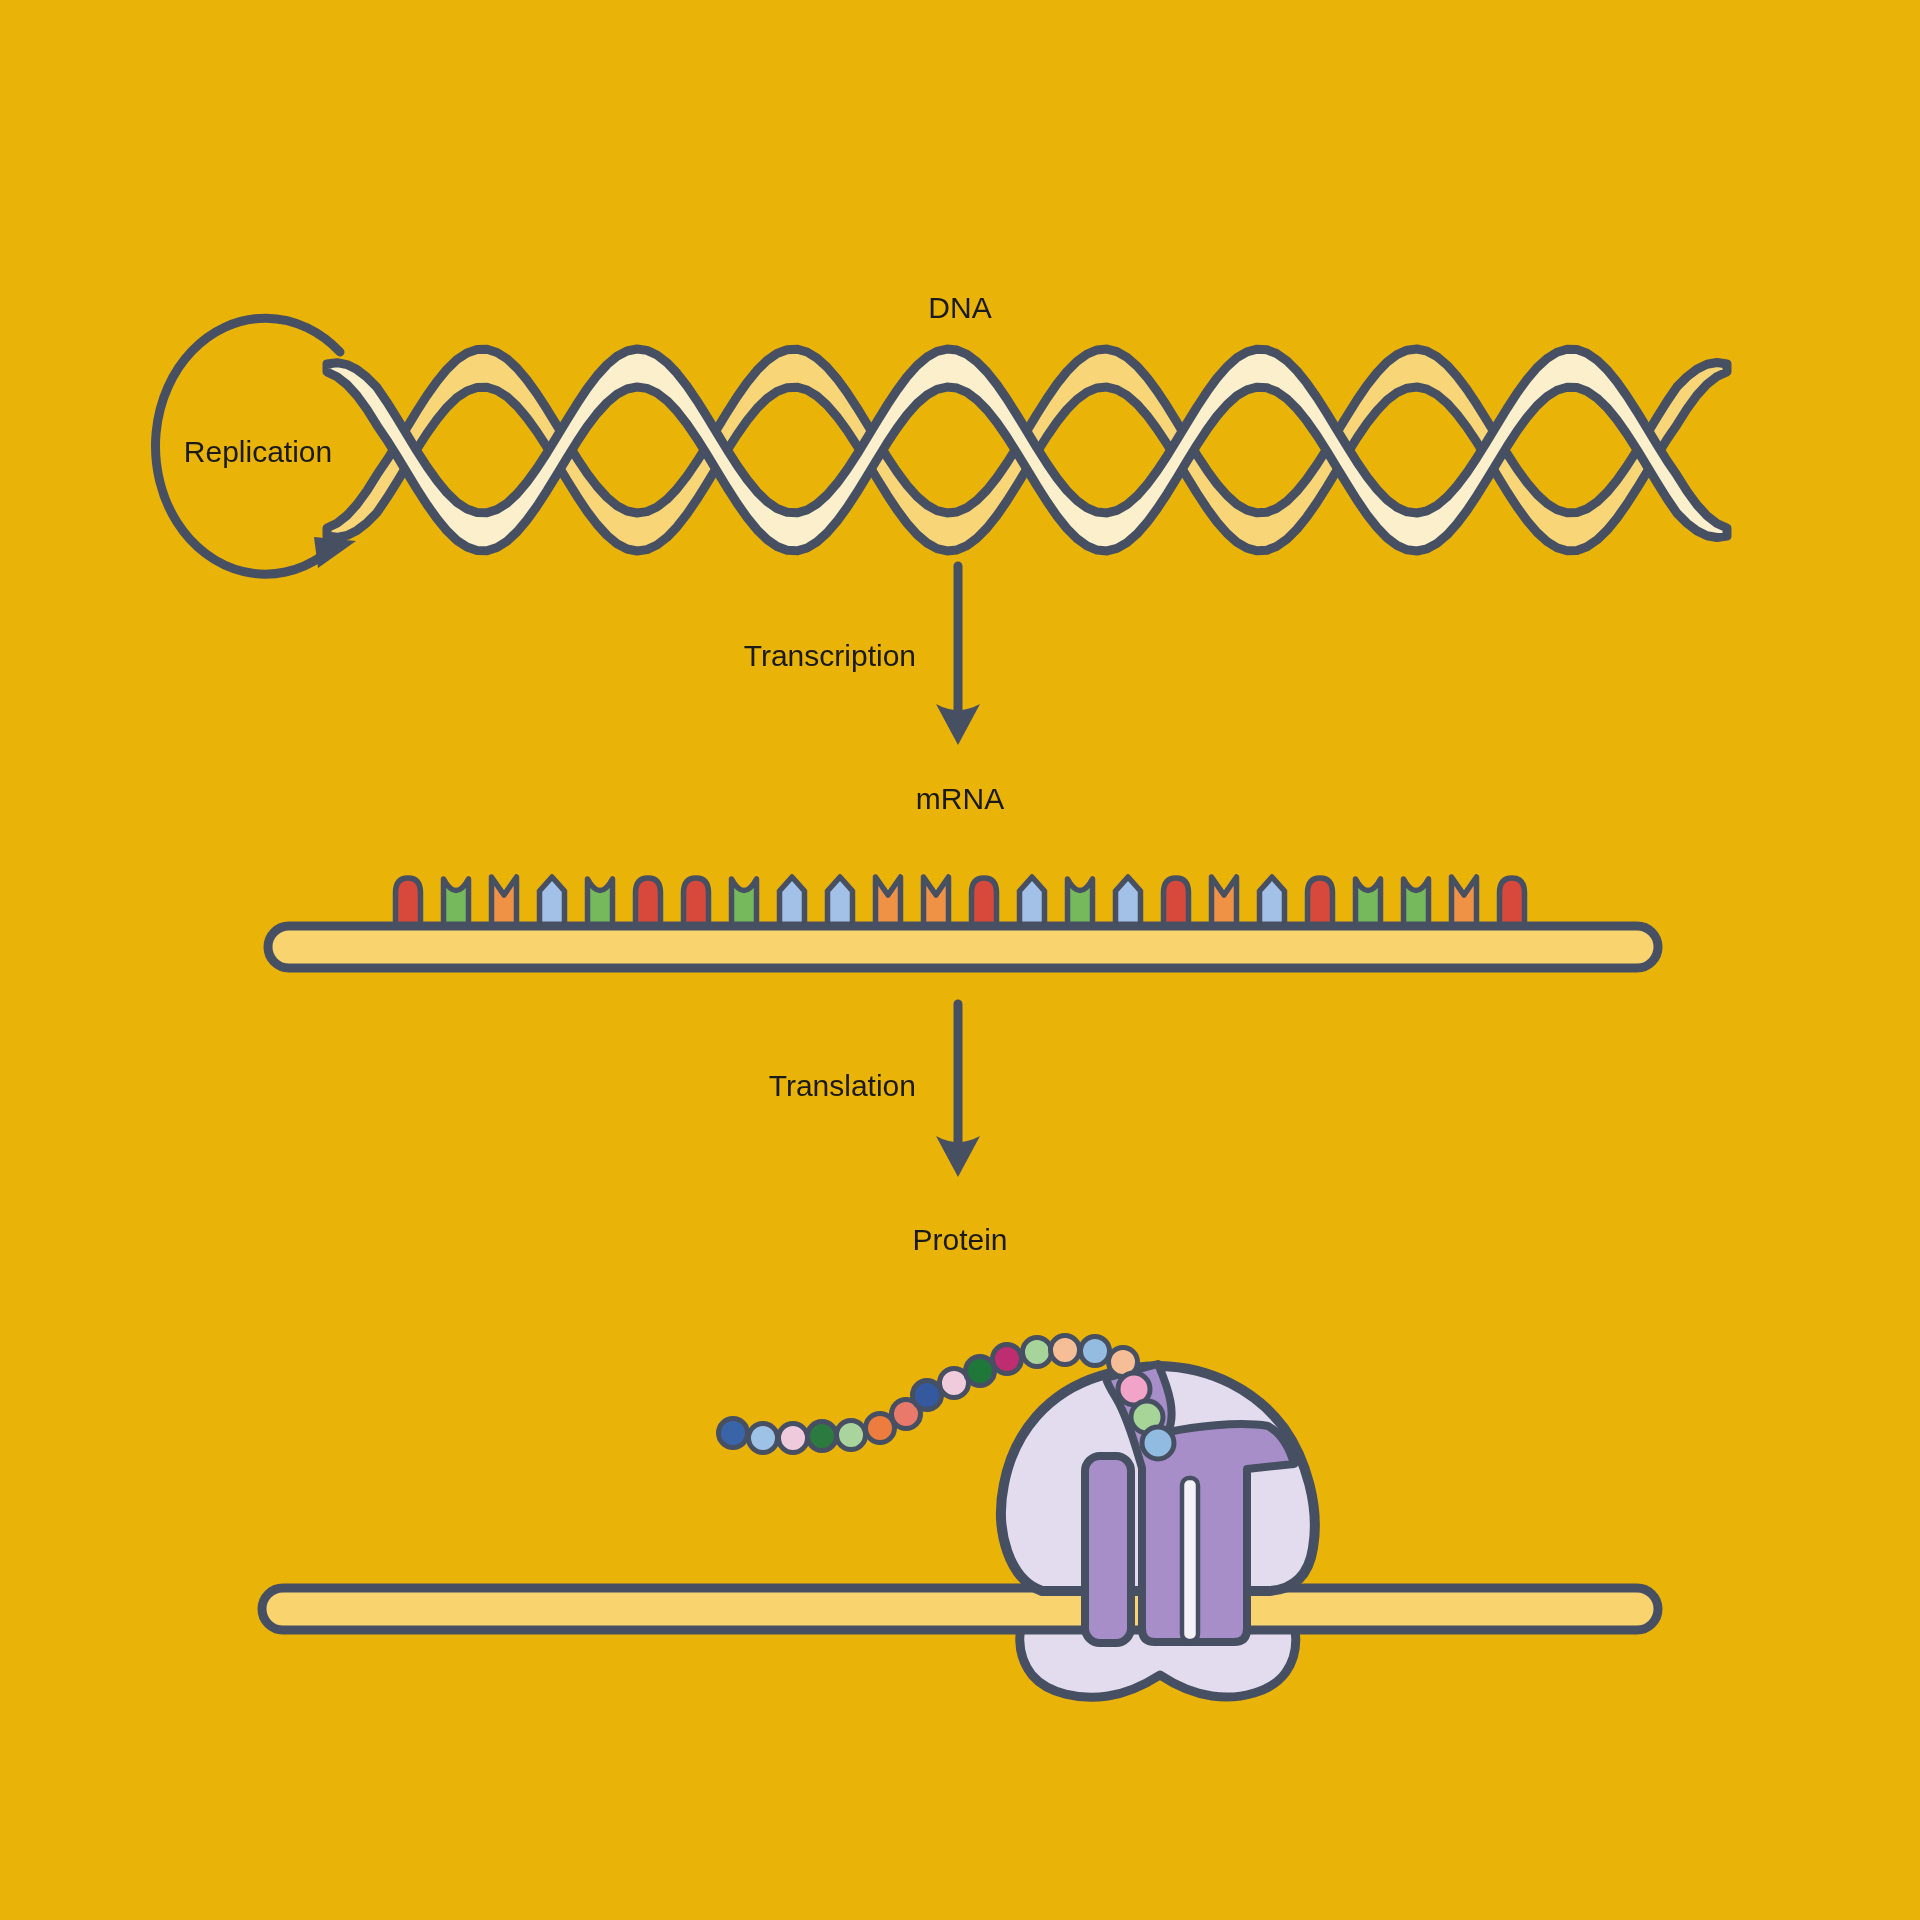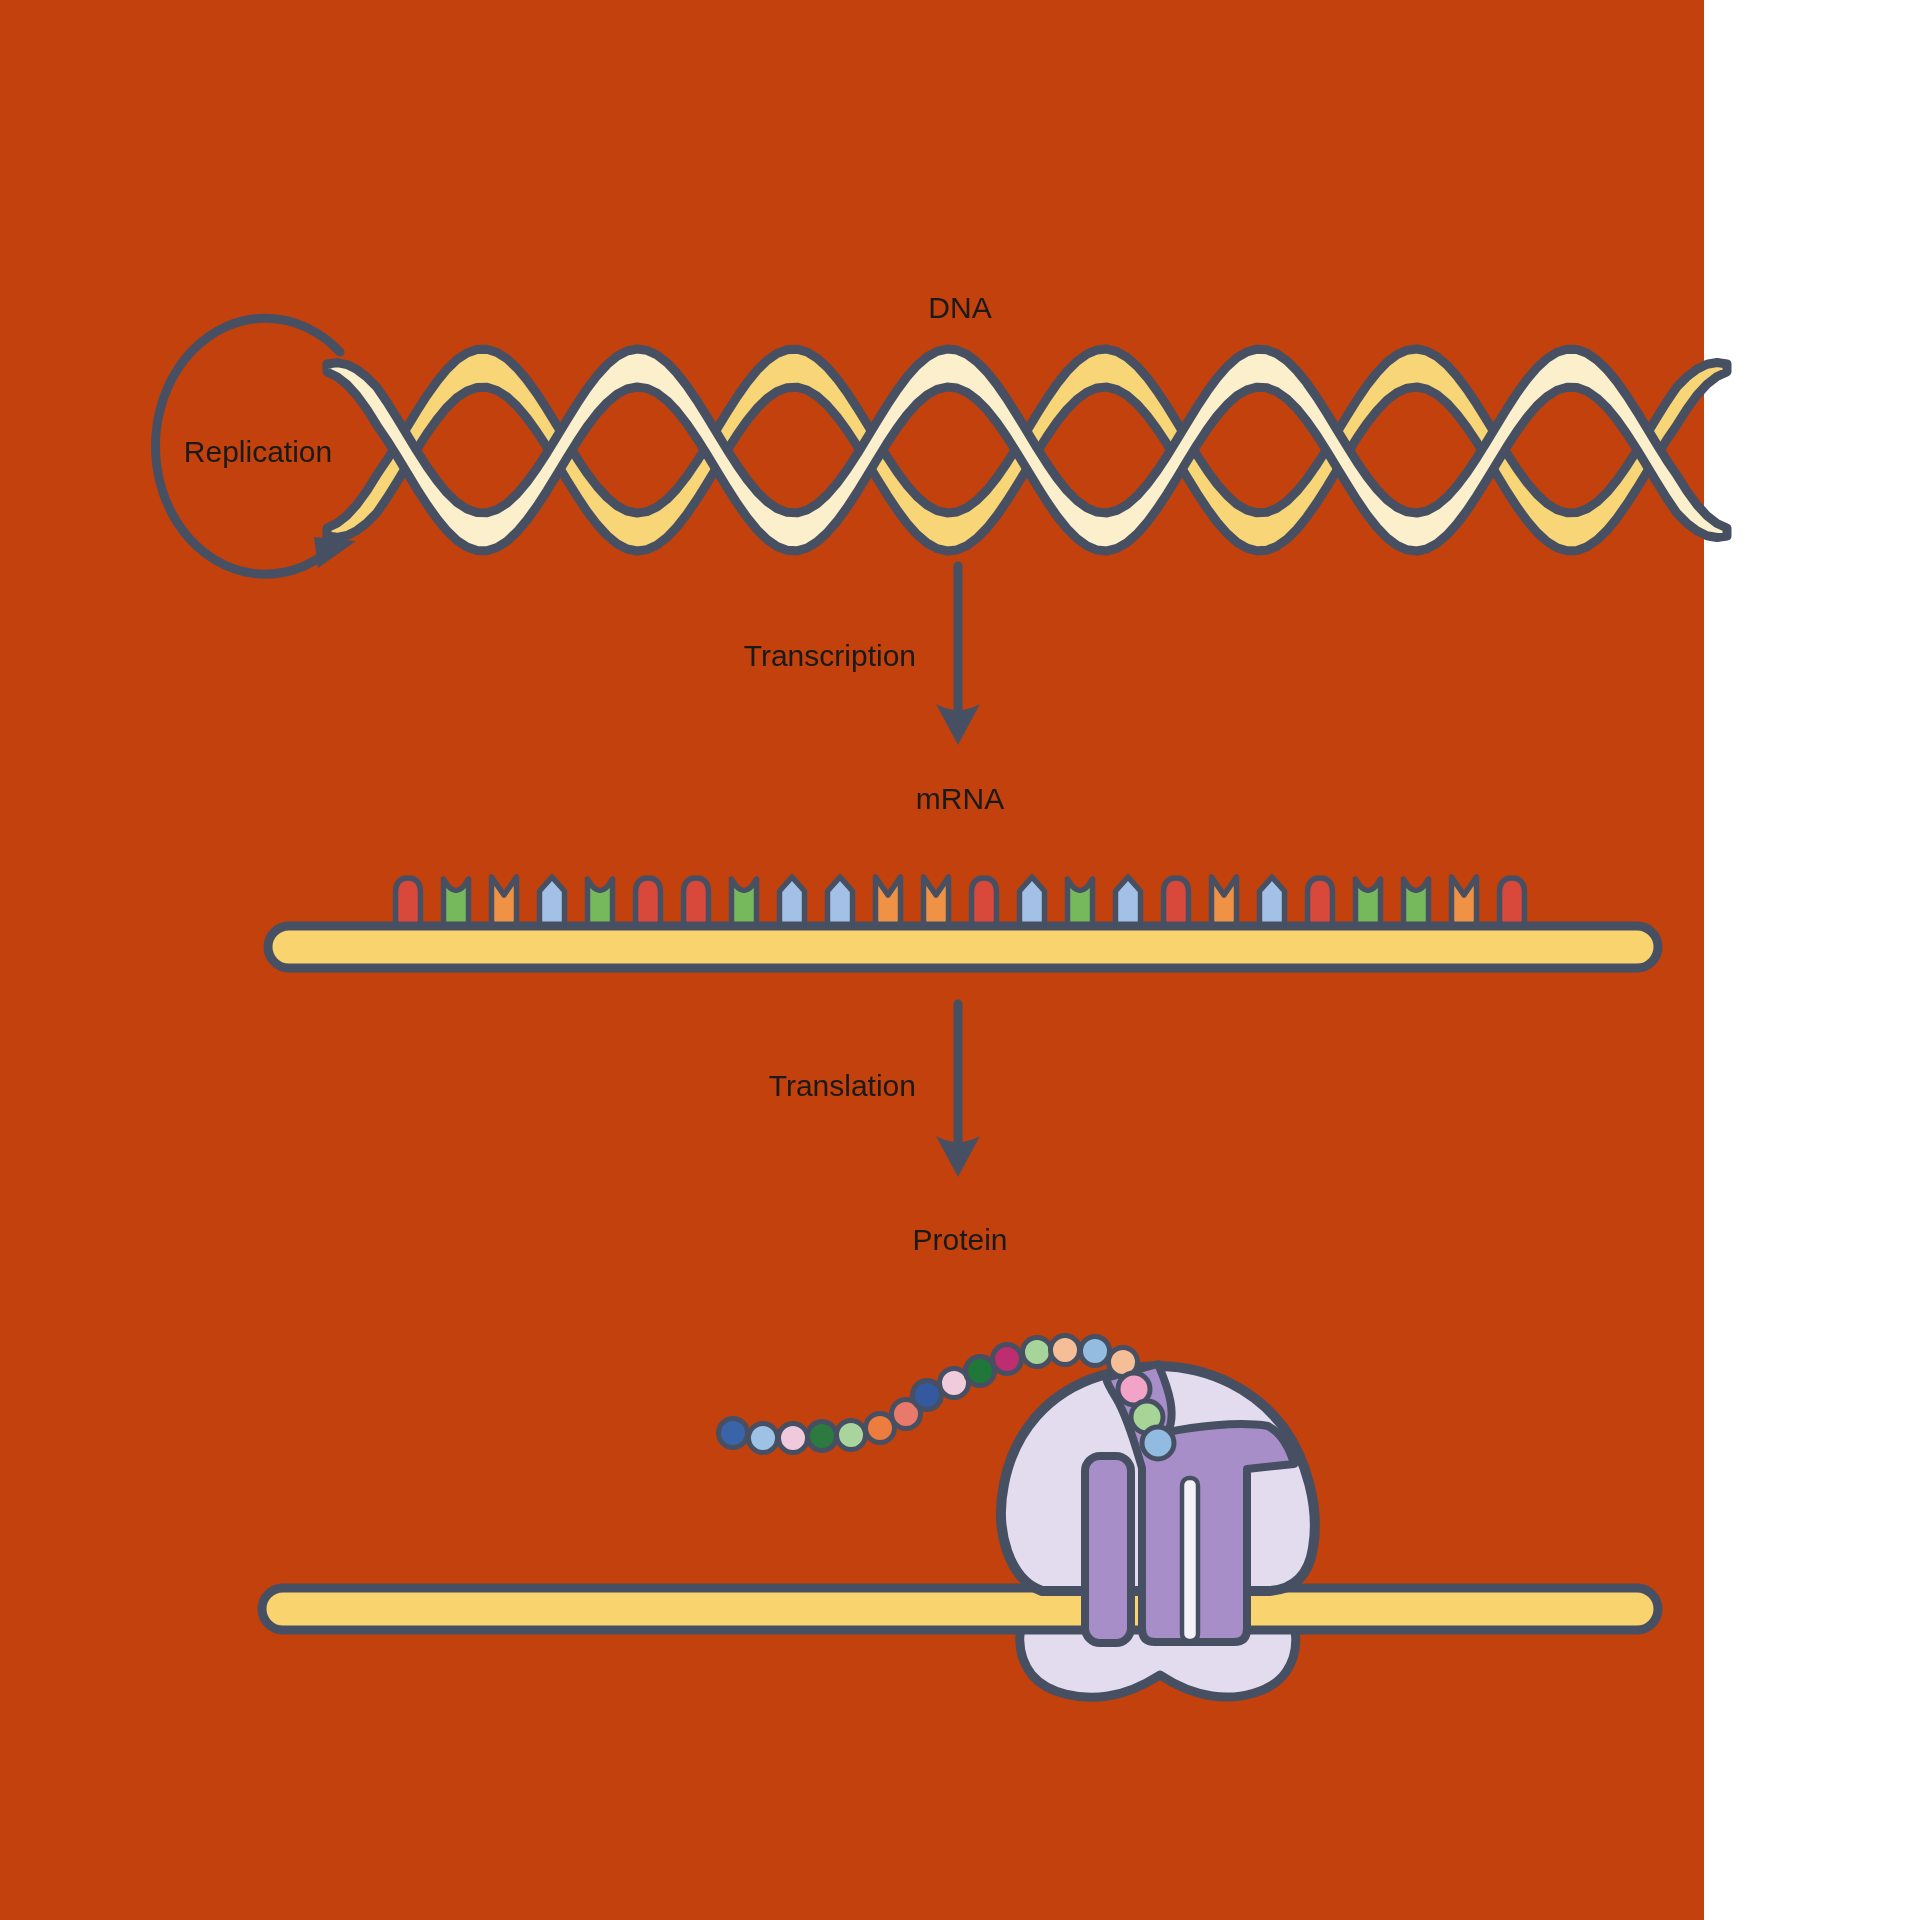--- a/index.html
+++ b/index.html
@@ -1,16 +1,16 @@
 <!DOCTYPE html>
 <html style="--outline: #475063; --text: #1a1a1a;"><head>
 <meta charset="utf-8">
 <style>
   html,body{margin:0;padding:0;background:#ffffff;}
-  .stage{width:1704px;height:1920px;background:#c2410c;position:relative;font-family:"Liberation Sans",sans-serif;}
+  .stage{width:1920px;height:1920px;background:#eab308;position:relative;font-family:"Liberation Sans",sans-serif;}
   svg{display:block;}
   .lbl{font-family:"Liberation Sans",sans-serif;font-size:30px;fill:var(--text,#1a1a1a);}
   .ol-stroke{stroke:var(--outline,#475063);}
   .no-fill{fill:none;}
 </style>
 </head>
 <body>
 
 <div class="stage">
 <svg width="1920" height="1920" viewBox="0 0 1920 1920">

